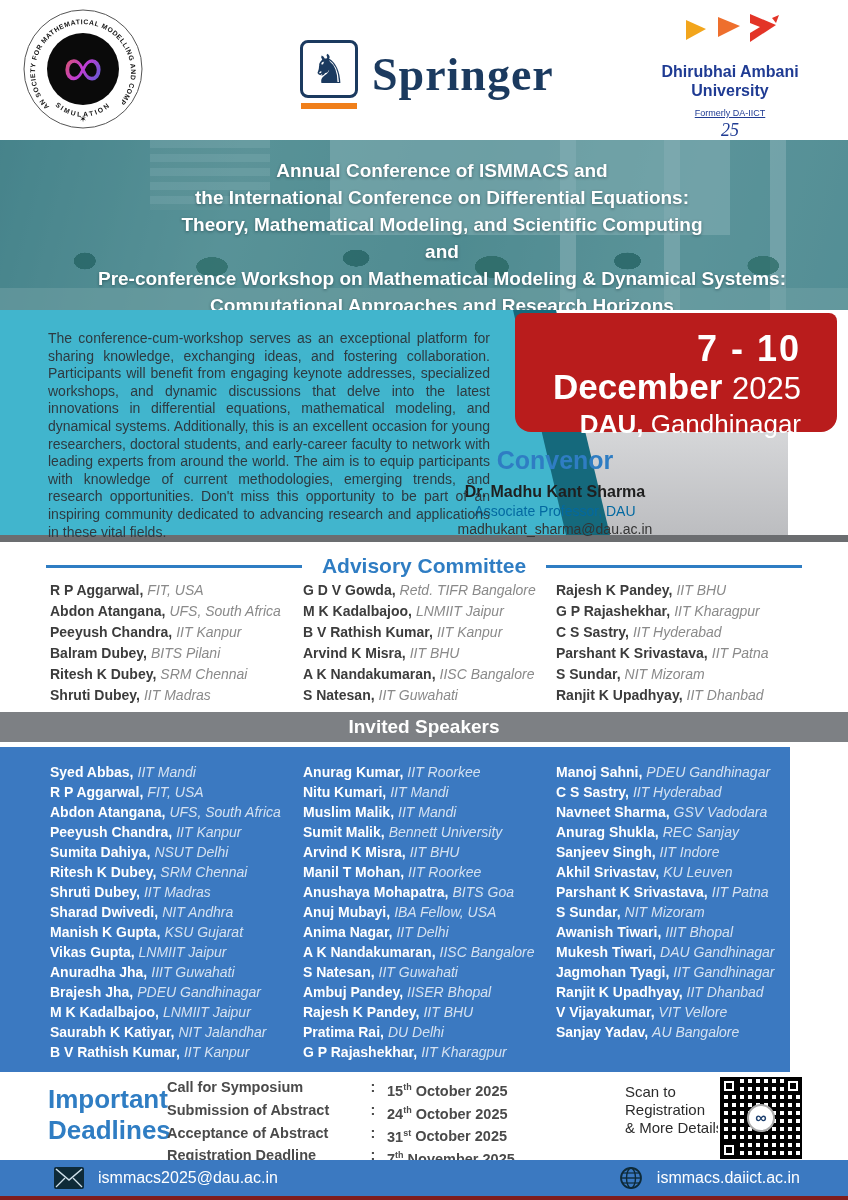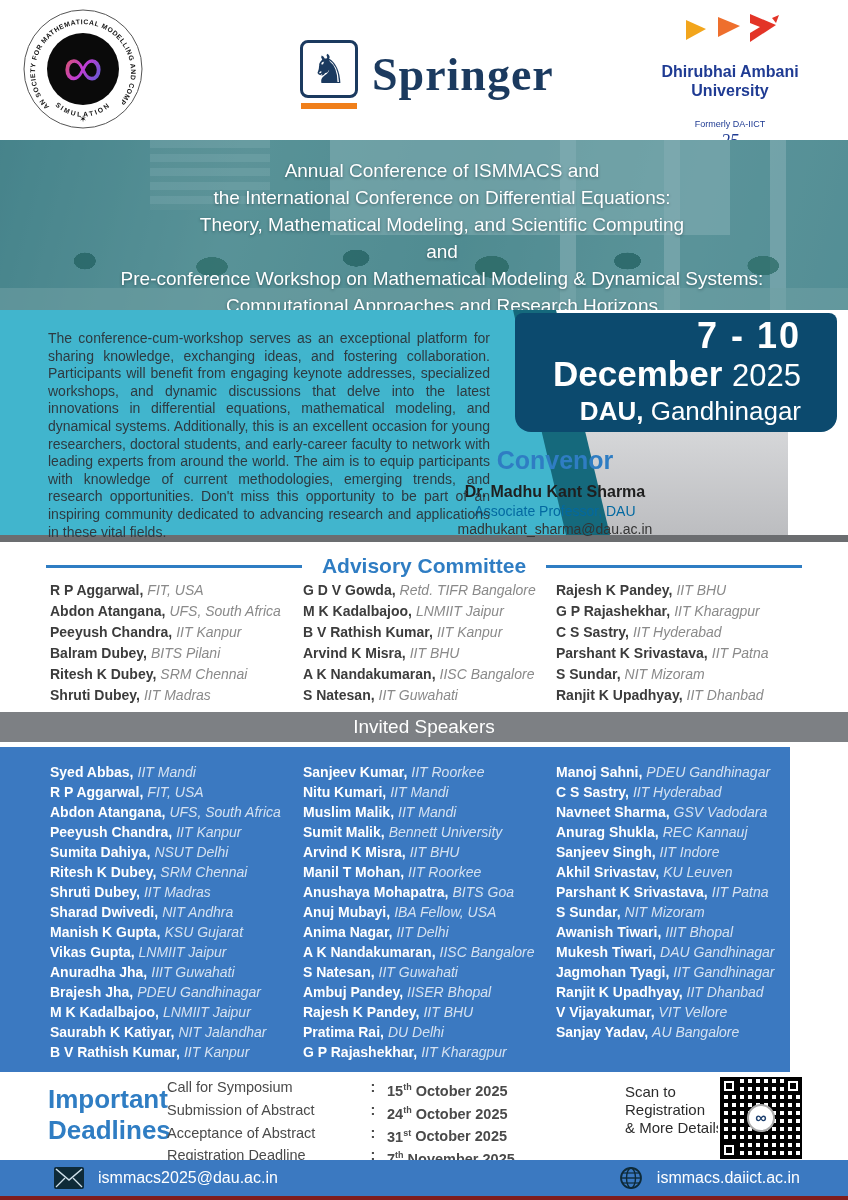--- a/index.html
+++ b/index.html
@@ -10,21 +10,21 @@
   .header{position:absolute;top:0;left:0;width:848px;height:140px;background:#fff;}
   .ismmacs{position:absolute;left:22px;top:8px;}
   .springer{position:absolute;left:300px;top:40px;display:flex;align-items:center;gap:14px;}
   .knight-wrap{display:flex;flex-direction:column;align-items:center;}
   .knight-box{width:52px;height:52px;border:3px solid #1b3a5f;border-radius:8px;display:flex;
     align-items:center;justify-content:center;font-size:40px;color:#1b3a5f;line-height:1;}
   .knight-bar{width:56px;height:6px;background:#f07f1a;margin-top:5px;}
   .springer-word{font-family:"Liberation Serif",serif;font-size:46px;color:#1b3a5f;font-weight:600;letter-spacing:1px;}
   .dau{position:absolute;left:640px;top:14px;width:180px;text-align:center;}
   .dau-name{font-size:16px;font-weight:bold;color:#1f3b93;line-height:19px;margin-top:2px;}
-  .dau-sub{font-size:9px;color:#1f3b93;margin-top:19px;}
+  .dau-sub{font-size:9px;color:#1f3b93;margin-top:8px;text-decoration:underline;}
   .dau-25{font-family:"Liberation Serif",serif;font-style:italic;font-size:18px;color:#1f3b93;line-height:20px;margin-top:2px;}
   .dau-25sub{font-size:6px;color:#c0392b;}
 
   
   .banner{position:absolute;top:140px;left:0;width:848px;height:170px;overflow:hidden;
     background:linear-gradient(105deg,#6e9a9b 0%,#8fb5b2 28%,#7fa8a6 55%,#93b7b5 80%,#86aeae 100%);}
   .bn-wall{position:absolute;left:330px;top:0;width:400px;height:95px;background:#dfe9e6;opacity:.55;}
   .bn-pillar{position:absolute;top:0;width:16px;height:170px;background:#d8e4e2;opacity:.65;}
   .bn-stairs{position:absolute;left:150px;top:0;width:120px;height:70px;
     background:repeating-linear-gradient(180deg,#cfdcd9 0 8px,#9db7b3 8px 14px);opacity:.45;}
@@ -32,34 +32,34 @@
     background:radial-gradient(18px 14px at 10% 50%,#2c5a4e 60%,transparent 61%),
       radial-gradient(26px 16px at 25% 60%,#3b6d57 60%,transparent 61%),
       radial-gradient(22px 14px at 42% 45%,#2c5a4e 60%,transparent 61%),
       radial-gradient(28px 18px at 58% 60%,#34654f 60%,transparent 61%),
       radial-gradient(22px 14px at 74% 50%,#2c5a4e 60%,transparent 61%),
       radial-gradient(26px 16px at 90% 58%,#3b6d57 60%,transparent 61%);
     opacity:.75;}
   .bn-floor{position:absolute;left:0;top:148px;width:848px;height:22px;background:#b9cdc9;opacity:.55;}
   .bn-overlay{position:absolute;inset:0;background:rgba(23,104,120,.45);}
   .banner-title{position:relative;z-index:3;padding-top:17px;text-align:center;color:#fff;
-    font-weight:normal;font-size:19px;line-height:27px;text-shadow:0 1px 3px rgba(0,30,40,.45);padding-left:36px;}
+    font-weight:bold;font-size:19px;line-height:27px;text-shadow:0 1px 3px rgba(0,30,40,.45);padding-left:36px;}
 
   
   .mid{position:absolute;top:310px;left:0;width:788px;height:225px;background:#fff;}
   .gray-block{position:absolute;top:120px;left:430px;right:0;bottom:0;
     background:linear-gradient(180deg,#d6d7d9,#bcbdc0);}
   .teal-band{position:absolute;inset:0;background:#15697c;
     clip-path:polygon(508px 0,556px 0,610px 100%,562px 100%);z-index:1;}
   .cyan-block{position:absolute;inset:0;background:#41b5cd;
     clip-path:polygon(0 0,513px 0,566px 100%,0 100%);z-index:2;}
   .intro{position:absolute;z-index:4;left:48px;top:20px;width:442px;font-size:14px;line-height:17.6px;
     color:#2e3a41;text-align:justify;}
-  .date-box{position:absolute;z-index:5;left:515px;top:3px;width:322px;height:119px;background:#0c4a6e;
-    border-radius:8px 8px 16px 16px;color:#fff;text-align:right;padding:4px 36px 0 0;box-sizing:border-box;}
+  .date-box{position:absolute;z-index:5;left:515px;top:3px;width:322px;height:119px;background:#b91c1c;
+    border-radius:8px 8px 16px 16px;color:#fff;text-align:right;padding:17px 36px 0 0;box-sizing:border-box;}
   .db-days{font-size:36px;font-weight:bold;letter-spacing:2px;line-height:38px;}
   .db-month{font-size:35px;line-height:38px;}
   .db-month b{font-weight:bold;}
   .db-year{font-weight:300;font-size:31px;}
   .db-venue{font-size:26px;line-height:32px;}
   .db-venue b{font-weight:bold;}
   .db-city{font-weight:300;}
   .convenor{position:absolute;z-index:3;right:0;top:122px;width:418px;height:103px;text-align:center;
     padding-right:48px;box-sizing:border-box;}
   .cv-head{font-size:25px;font-weight:bold;color:#2f7dc3;margin-top:14px;}
@@ -74,33 +74,33 @@
   .adv-head{display:flex;align-items:center;gap:20px;padding:0 46px;margin-top:12px;}
   .adv-rule{height:3px;background:#2f7dc3;flex:1;}
   .adv-title{font-size:21px;font-weight:bold;color:#2f7dc3;white-space:nowrap;}
   .adv-col{position:absolute;top:38px;}
   .m-row{line-height:21px;height:21px;font-size:14px;white-space:nowrap;}
   .m-name{font-weight:bold;color:#3c3c3c;}
   .m-aff{font-style:italic;color:#8a8a8a;margin-left:4px;}
 
   
   .spk-bar{position:absolute;top:712px;left:0;width:848px;height:30px;background:#7d8084;
-    color:#fff;font-size:19px;font-weight:normal;text-align:center;line-height:30px;}
+    color:#fff;font-size:19px;font-weight:bold;text-align:center;line-height:30px;}
   .speakers{position:absolute;top:747px;left:0;width:790px;height:325px;background:#3b79c1;}
   .spk-col{position:absolute;top:15px;}
   .s-row{line-height:20px;height:20px;font-size:14px;white-space:nowrap;}
   .s-name{font-weight:bold;color:#fff;}
   .s-aff{font-style:italic;color:rgba(255,255,255,.78);margin-left:4px;}
 
   
   .deadlines{position:absolute;top:1072px;left:0;width:848px;height:88px;background:#fff;}
   .dl-head{position:absolute;left:48px;top:12px;font-size:26px;line-height:31px;font-weight:bold;color:#2f7dc3;}
   .dl-table{position:absolute;left:167px;top:6px;}
   .dl-row{display:grid;grid-template-columns:192px 28px auto;font-size:14.5px;line-height:19px;color:#4a4a4a;}
-  .dl-label{font-weight:normal;}
+  .dl-label{font-weight:bold;}
   .dl-colon{font-weight:bold;text-align:center;}
   .dl-value{font-weight:bold;}
   .sup{vertical-align:super;font-size:9px;}
   .dl-rest{margin-left:4px;}
   .scan{position:absolute;left:625px;top:11px;font-size:15px;line-height:18px;color:#2b2b2b;}
   .qr{position:absolute;left:718px;top:3px;width:82px;height:82px;background:#fff;border:2px solid #fff;}
   .qr-noise{position:absolute;inset:0;
     background:
       repeating-linear-gradient(0deg,#000 0 4px,transparent 4px 8px),
       repeating-linear-gradient(90deg,#000 0 4px,#fff 4px 8px);}
@@ -261,42 +261,42 @@
         <div class="s-row"><span class="s-name">Manish K Gupta,</span><span class="s-aff">KSU Gujarat</span></div>
         <div class="s-row"><span class="s-name">Vikas Gupta,</span><span class="s-aff">LNMIIT Jaipur</span></div>
         <div class="s-row"><span class="s-name">Anuradha Jha,</span><span class="s-aff">IIIT Guwahati</span></div>
         <div class="s-row"><span class="s-name">Brajesh Jha,</span><span class="s-aff">PDEU Gandhinagar</span></div>
         <div class="s-row"><span class="s-name">M K Kadalbajoo,</span><span class="s-aff">LNMIIT Jaipur</span></div>
         <div class="s-row"><span class="s-name">Saurabh K Katiyar,</span><span class="s-aff">NIT Jalandhar</span></div>
         <div class="s-row"><span class="s-name">B V Rathish Kumar,</span><span class="s-aff">IIT Kanpur</span></div>
       </div>
     <div class="spk-col" style="left:303px;">
 
-    <div class="s-row"><span class="s-name">Sanjeev Kumar,</span><span class="s-aff">IIT Roorkee</span></div>
+    <div class="s-row"><span class="s-name">Anurag Kumar,</span><span class="s-aff">IIT Roorkee</span></div>
         <div class="s-row"><span class="s-name">Nitu Kumari,</span><span class="s-aff">IIT Mandi</span></div>
         <div class="s-row"><span class="s-name">Muslim Malik,</span><span class="s-aff">IIT Mandi</span></div>
         <div class="s-row"><span class="s-name">Sumit Malik,</span><span class="s-aff">Bennett University</span></div>
         <div class="s-row"><span class="s-name">Arvind K Misra,</span><span class="s-aff">IIT BHU</span></div>
         <div class="s-row"><span class="s-name">Manil T Mohan,</span><span class="s-aff">IIT Roorkee</span></div>
         <div class="s-row"><span class="s-name">Anushaya Mohapatra,</span><span class="s-aff">BITS Goa</span></div>
         <div class="s-row"><span class="s-name">Anuj Mubayi,</span><span class="s-aff">IBA Fellow, USA</span></div>
         <div class="s-row"><span class="s-name">Anima Nagar,</span><span class="s-aff">IIT Delhi</span></div>
         <div class="s-row"><span class="s-name">A K Nandakumaran,</span><span class="s-aff">IISC Bangalore</span></div>
         <div class="s-row"><span class="s-name">S Natesan,</span><span class="s-aff">IIT Guwahati</span></div>
         <div class="s-row"><span class="s-name">Ambuj Pandey,</span><span class="s-aff">IISER Bhopal</span></div>
         <div class="s-row"><span class="s-name">Rajesh K Pandey,</span><span class="s-aff">IIT BHU</span></div>
         <div class="s-row"><span class="s-name">Pratima Rai,</span><span class="s-aff">DU Delhi</span></div>
         <div class="s-row"><span class="s-name">G P Rajashekhar,</span><span class="s-aff">IIT Kharagpur</span></div>
       </div>
     <div class="spk-col" style="left:556px;">
 
     <div class="s-row"><span class="s-name">Manoj Sahni,</span><span class="s-aff">PDEU Gandhinagar</span></div>
         <div class="s-row"><span class="s-name">C S Sastry,</span><span class="s-aff">IIT Hyderabad</span></div>
         <div class="s-row"><span class="s-name">Navneet Sharma,</span><span class="s-aff">GSV Vadodara</span></div>
-        <div class="s-row"><span class="s-name">Anurag Shukla,</span><span class="s-aff">REC Kannauj</span></div>
+        <div class="s-row"><span class="s-name">Anurag Shukla,</span><span class="s-aff">REC Sanjay</span></div>
         <div class="s-row"><span class="s-name">Sanjeev Singh,</span><span class="s-aff">IIT Indore</span></div>
         <div class="s-row"><span class="s-name">Akhil Srivastav,</span><span class="s-aff">KU Leuven</span></div>
         <div class="s-row"><span class="s-name">Parshant K Srivastava,</span><span class="s-aff">IIT Patna</span></div>
         <div class="s-row"><span class="s-name">S Sundar,</span><span class="s-aff">NIT Mizoram</span></div>
         <div class="s-row"><span class="s-name">Awanish Tiwari,</span><span class="s-aff">IIIT Bhopal</span></div>
         <div class="s-row"><span class="s-name">Mukesh Tiwari,</span><span class="s-aff">DAU Gandhinagar</span></div>
         <div class="s-row"><span class="s-name">Jagmohan Tyagi,</span><span class="s-aff">IIT Gandhinagar</span></div>
         <div class="s-row"><span class="s-name">Ranjit K Upadhyay,</span><span class="s-aff">IIT Dhanbad</span></div>
         <div class="s-row"><span class="s-name">V Vijayakumar,</span><span class="s-aff">VIT Vellore</span></div>
         <div class="s-row"><span class="s-name">Sanjay Yadav,</span><span class="s-aff">AU Bangalore</span></div>

